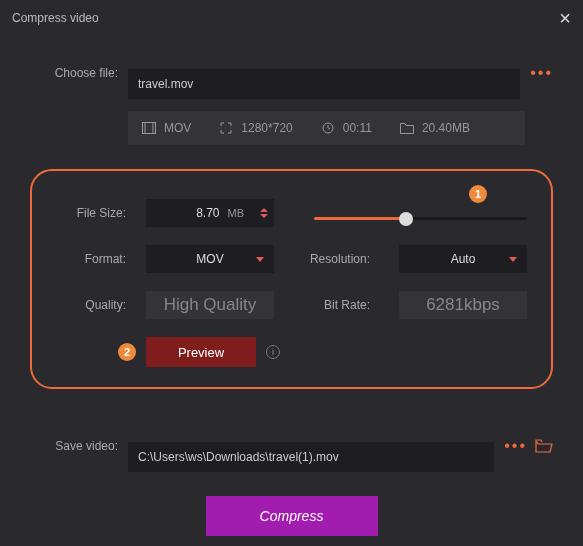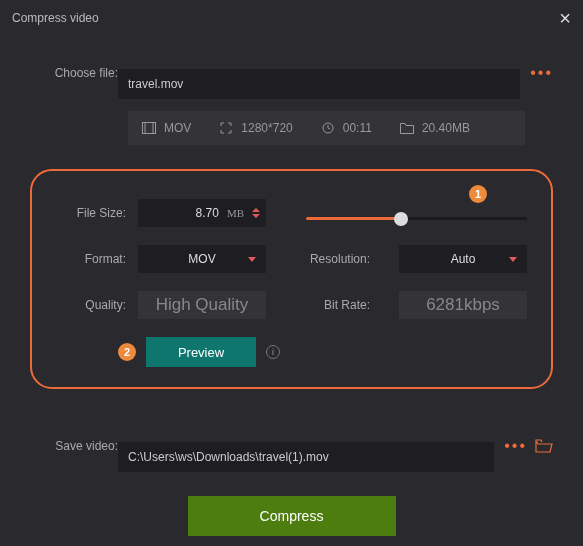--- a/index.html
+++ b/index.html
@@ -2,56 +2,56 @@
 <html><head>
 <meta charset="utf-8">
 <style>
 * { margin: 0; padding: 0; box-sizing: border-box; font-family: -apple-system, "Segoe UI", Arial, sans-serif; }
 body { background: #2a2a2e; color: #999; width: 583px; height: 546px; overflow: hidden; }
 .window { width: 100%; height: 100%; display: flex; flex-direction: column; }
 .titlebar { display: flex; align-items: center; justify-content: space-between; padding: 8px 12px; font-size: 12px; color: #bbb; }
 .close-x { font-size: 20px; color: #ddd; cursor: pointer; line-height: 1; }
 .content { flex: 1; padding: 10px 30px 0 30px; display: flex; flex-direction: column; }
 .row { display: flex; align-items: center; margin-bottom: 12px; }
-.label { width: 88px; text-align: right; font-size: 12px; color: #aaa; }
+.label { width: 88px; text-align: right; font-size: 12px; color: #aaa; margin-right: 10px; }
 .input-dark { background: #1e1e22; border: none; color: #ccc; font-size: 12px; padding: 8px 10px; height: 30px; margin-top: 23px; }
 .file-input { flex: 1; }
 .dots { color: #ee6a3b; font-size: 16px; letter-spacing: 2px; margin-left: 10px; }
 .meta-bar { background: #333338; margin-left: 98px; margin-right: 28px; padding: 10px 14px; display: flex; align-items: center; gap: 28px; font-size: 12px; color: #999; }
 .meta-item { display: flex; align-items: center; gap: 8px; }
 .icon { width: 14px; height: 14px; display: inline-flex; align-items: center; justify-content: center; }
 .panel { border: 2px solid #ee6a3b; border-radius: 22px; padding: 28px 24px 20px 24px; margin-top: 24px; position: relative; }
 .panel-row { display: flex; align-items: center; margin-bottom: 18px; }
-.panel-label { width: 70px; text-align: right; font-size: 12px; color: #aaa; margin-right: 12px; }
+.panel-label { width: 70px; text-align: right; font-size: 12px; color: #aaa; margin-right: 20px; }
 .num-field { background:#1e1e22; width:128px; height:28px; display:flex; align-items:center; padding:0 8px; position:relative; }
 .num-value { flex:1; text-align:right; color:#ddd; font-size:12px; padding-right:8px; }
-.num-unit { color:#999; font-size:11px; margin-right:14px;font-family:Liberation Serif, serif; }
+.num-unit { color:#999; font-size:11px; margin-right:22px; }
 .steppers { position:absolute; right:6px; display:flex; flex-direction:column; gap:2px; }
 .stepper-up, .stepper-down { width:0; height:0; border-left:4px solid transparent; border-right:4px solid transparent; }
 .stepper-up { border-bottom:4px solid #e05a5a; }
 .stepper-down { border-top:4px solid #e05a5a; }
 .slider-wrap { flex:1; margin-left:40px; position:relative; padding-top:10px; }
 .slider-track { height:3px; background:#1a1a1d; position:relative; border-radius:2px; }
 .slider-fill { height:3px; background:#ee6a3b; position:absolute; left:0; top:0; border-radius:2px; }
 .slider-thumb { width:14px; height:14px; background:#ddd; border-radius:50%; position:absolute; top:-5px; transform:translateX(-50%); }
 .callout { position:absolute; top:-22px; width:18px; height:18px; background:#ee8a3b; border-radius:50%; color:#fff; font-size:11px; display:flex; align-items:center; justify-content:center; font-weight:bold; }
 .dropdown { background:#1e1e22; width:128px; height:28px; display:flex; align-items:center; justify-content:center; position:relative; font-size:12px; color:#ddd; }
 .dd-caret { position:absolute; right:10px; width:0; height:0; border-left:4px solid transparent; border-right:4px solid transparent; border-top:5px solid #e05a5a; }
 .right-col { display:flex; align-items:center; margin-left:auto; }
 .right-label { width:80px; text-align:right; font-size:12px; color:#aaa; margin-right:29px; }
 .readonly-box { background:#333338; width:128px; height:28px; display:flex; align-items:center; justify-content:center; font-size:17px; color:#888; }
 .compress-val { color:#ee6a3b; font-size:13px; }
 .preview-row { display:flex; align-items:center; gap:10px; margin-top:4px; margin-left:62px; }
 .callout2 { width:18px; height:18px; background:#ee8a3b; border-radius:50%; color:#fff; font-size:11px; display:flex; align-items:center; justify-content:center; font-weight:bold; }
-.preview-btn { background:#0f766e; color:#fff; font-size:13px; border:none; width:110px; height:30px; cursor:pointer; }
+.preview-btn { background:#7f1d1d; color:#fff; font-size:13px; border:none; width:110px; height:30px; cursor:pointer; }
 .info-icon { width:14px; height:14px; border:1px solid #777; border-radius:50%; display:flex; align-items:center; justify-content:center; font-size:9px; color:#999; }
 .save-row { display:flex; align-items:center; margin-top:30px; }
 .folder-icon { color:#ee6a3b; margin-left:8px; display:inline-flex; }
 .footer { padding:24px 0; display:flex; justify-content:center; }
-.compress-btn { background:#4d7c0f; color:#fff; font-size:14px; border:none; width:208px; height:40px; cursor:pointer; }
+.compress-btn { background:#a21caf; color:#fff; font-size:14px; border:none; width:172px; height:40px; cursor:pointer;font-style:italic; }
 svg { display:block; }
 </style>
 </head>
 <body>
 
 <div class="window">
   <div class="titlebar">
     <span>Compress video</span>
     <span class="close-x">×</span>
   </div>

